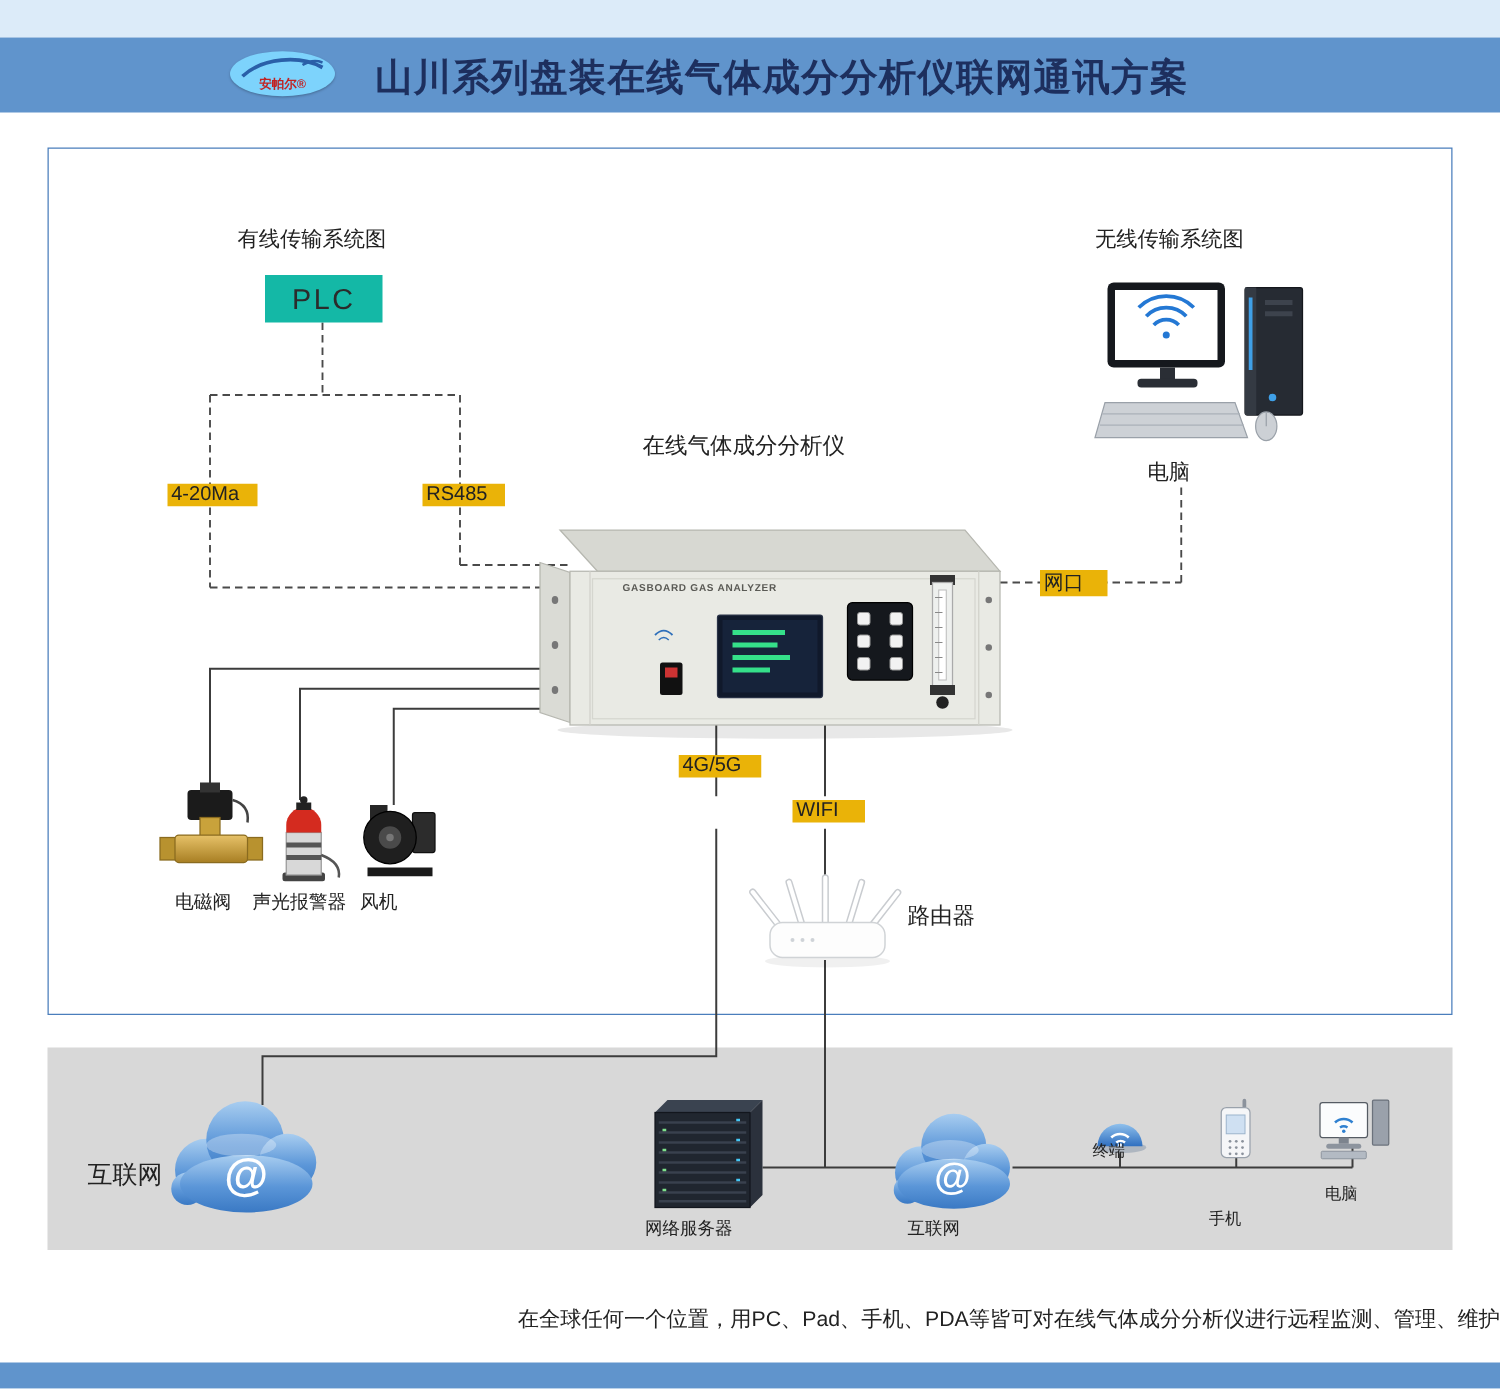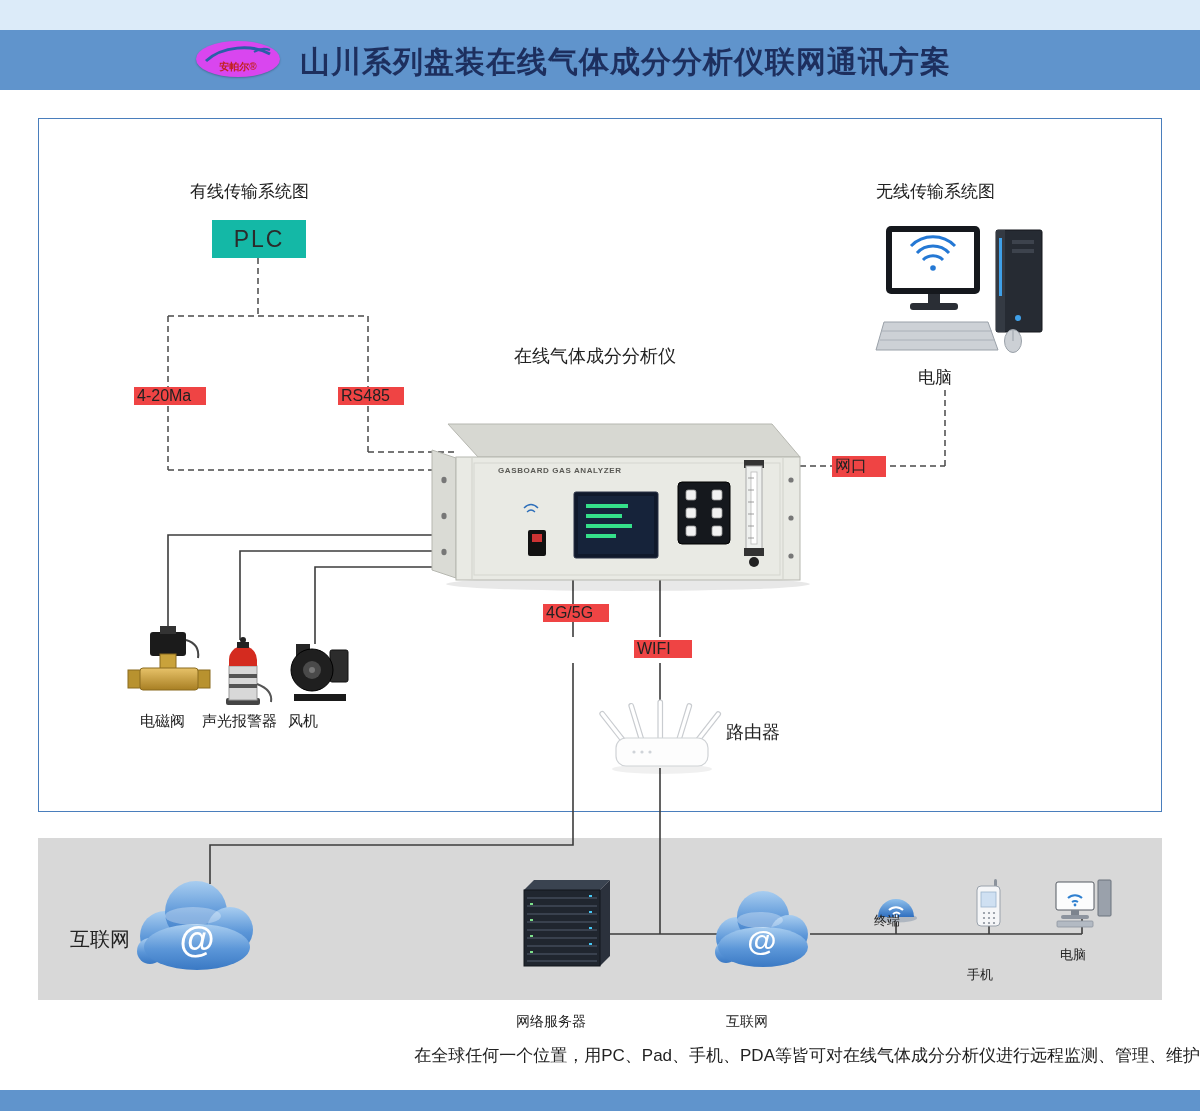--- a/index.html
+++ b/index.html
@@ -4,40 +4,40 @@
 <style>
   html,body{margin:0;padding:0;background:#ffffff;}
   .page{
     position:relative;width:1200px;height:1111px;margin:0 auto;
     background:#ffffff;overflow:hidden;
     font-family:"Liberation Sans","DejaVu Sans",sans-serif;color:#222;
   }
   .top-strip{position:absolute;top:0;left:0;width:100%;height:30px;background:#dcebf9;}
   .header-bar{position:absolute;top:30px;left:0;width:100%;height:60px;background:#6094cc;}
   .bottom-bar{position:absolute;top:1090px;left:0;width:100%;height:21px;background:#6094cc;}
-  .logo{position:absolute;left:196px;top:11px;width:84px;height:36px;background:#d946ef;
+  .logo{position:absolute;left:184px;top:11px;width:84px;height:36px;background:#7dd3fc;
         border-radius:50%;box-shadow:0 1px 2px rgba(0,0,0,.25);}
   .page-title{position:absolute;left:300px;top:12px;font-size:30px;font-weight:bold;
         color:#1d2f5e;letter-spacing:1px;white-space:nowrap;}
   .border-box{position:absolute;left:38px;top:118px;width:1122px;height:692px;
         border:1px solid #4a7ebc;z-index:0;}
   .gray-band{position:absolute;left:38px;top:838px;width:1124px;height:162px;background:#d8d8d8;z-index:0;}
   svg.overlay{position:absolute;left:0;top:0;z-index:1;}
   .lbl{position:absolute;z-index:2;color:#222;white-space:nowrap;font-size:16px;}
   .center{text-align:left;}
-  .mask{background:#ef4444;padding:0 3px;}
+  .mask{background:#eab308;padding:0 3px;}
   .plc-box{position:absolute;left:212px;top:220px;width:94px;height:38px;background:#14b8a6;
         z-index:2;display:flex;align-items:center;justify-content:center;
         font-size:23px;color:#2b2b2b;letter-spacing:2px;}
   .sec-title{font-size:17px;}
   .analyzer-brand{position:absolute;left:498px;top:466px;z-index:2;font-size:8px;font-weight:bold;
         color:#5a5a55;letter-spacing:.6px;}
   .footer-note{position:absolute;left:0;top:1044px;width:100%;text-align:right;
         z-index:2;font-size:17px;color:#222;}
-  .band-lbl{font-size:14px;margin-top:39px;}
+  .band-lbl{font-size:14px;}
   .mini-lbl{font-size:13px;}
 </style>
 </head>
 <body>
 
 <div class="page">
 
   <div class="top-strip"></div>
 
   <div class="header-bar">

